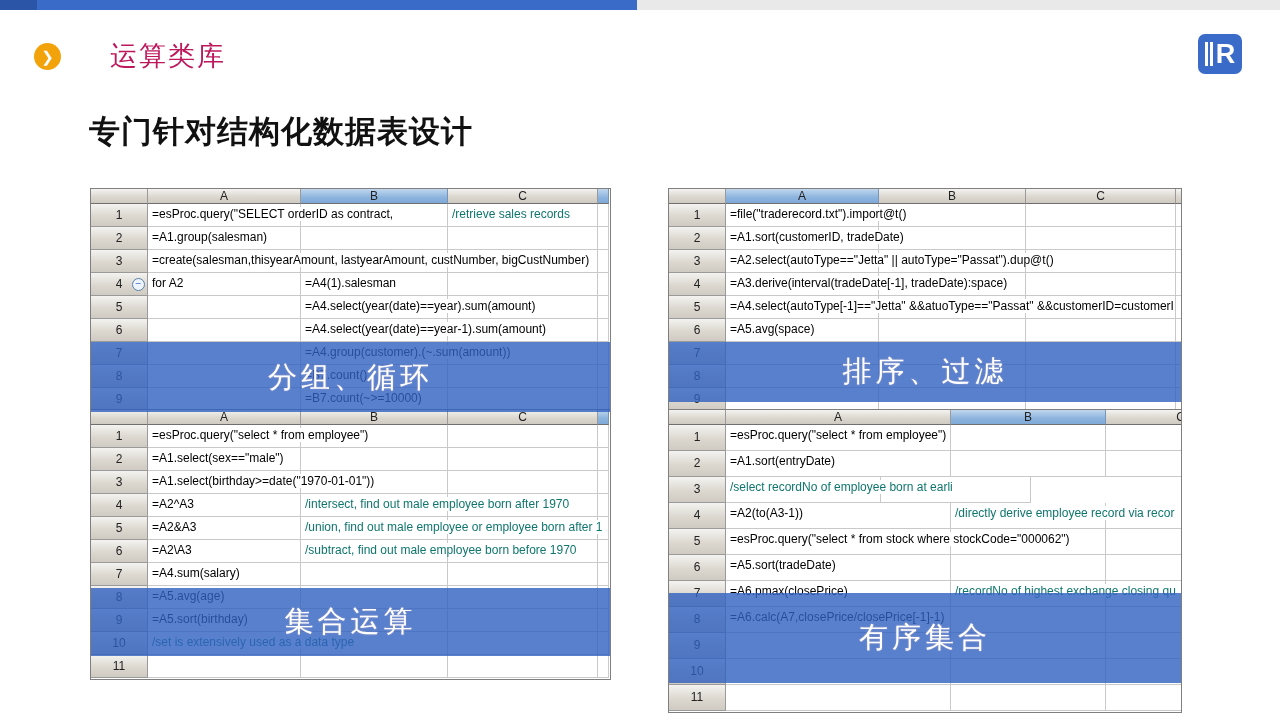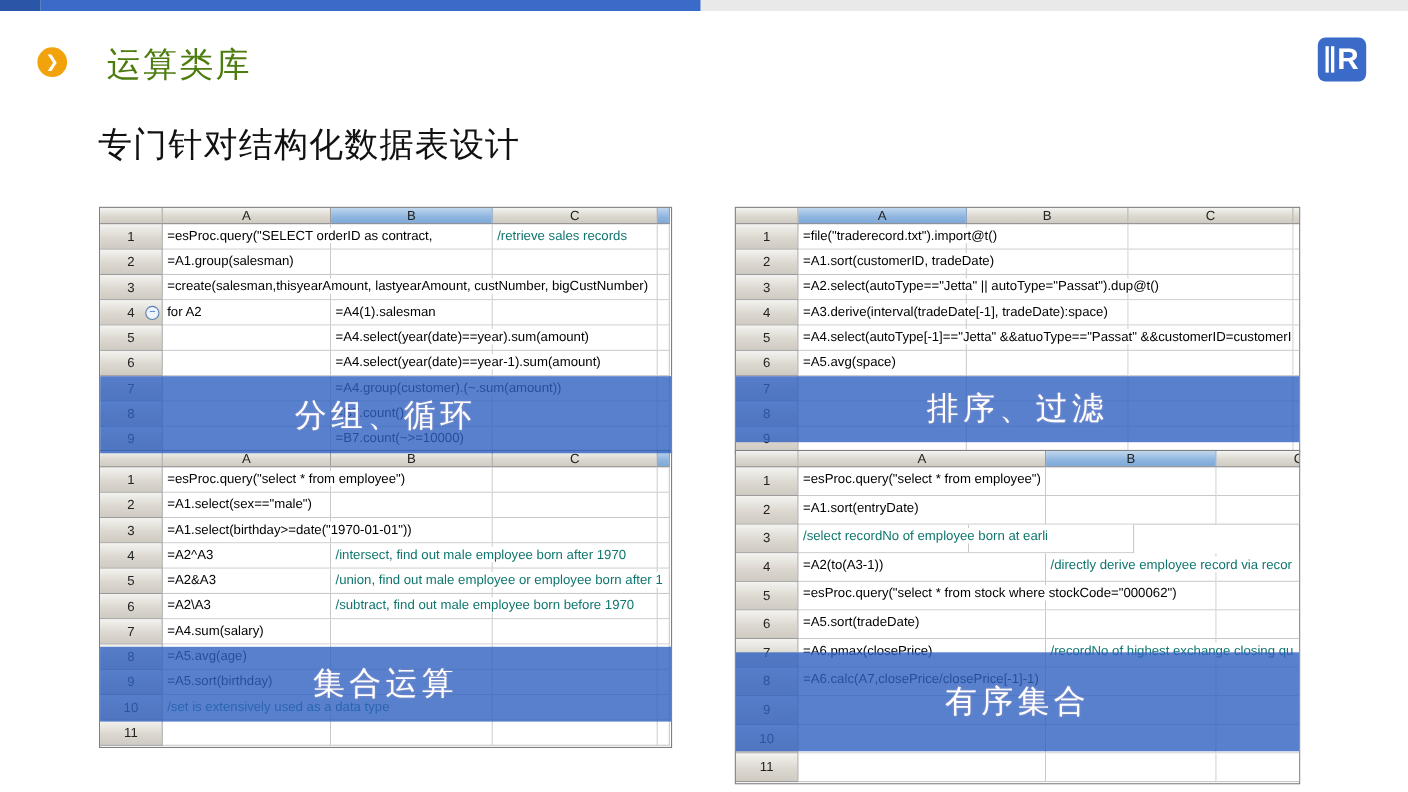--- a/index.html
+++ b/index.html
@@ -12,24 +12,24 @@
   .bar-dark{left:0;width:37px;background:#2b55a7;}
   .bar-blue{left:37px;width:600px;background:#3a6bc8;}
   .bar-gray{left:637px;width:643px;background:#e9e9e9;}
   
   .bullet{
     position:absolute;left:34px;top:43px;width:27px;height:27px;border-radius:50%;
     background:#f2a30c;color:#ffffff;display:flex;align-items:center;justify-content:center;
     font-size:15px;font-weight:bold;line-height:1;
   }
   .page-title{
-    position:absolute;left:97px;top:38px;font-size:31px;color:#4d7c0f;letter-spacing:2px;
+    position:absolute;left:110px;top:38px;font-size:27px;color:#be185d;letter-spacing:2px;
   }
   .page-subtitle{
-    position:absolute;left:89px;top:111px;font-size:31px;color:#111111;letter-spacing:1px;
+    position:absolute;left:89px;top:111px;font-size:31px;color:#111111;letter-spacing:1px;font-weight:bold;
   }
   
   .logo{
     position:absolute;left:1198px;top:34px;width:44px;height:40px;border-radius:7px;
     background:#3a6bc8;display:flex;align-items:center;justify-content:center;gap:2px;
   }
   .logo .bars{display:flex;gap:2px;margin-right:1px;}
   .logo .bars i{display:block;width:3px;height:24px;background:#ffffff;}
   .logo .r{color:#ffffff;font-size:27px;font-weight:800;line-height:1;font-family:"Liberation Sans",sans-serif;}
   

